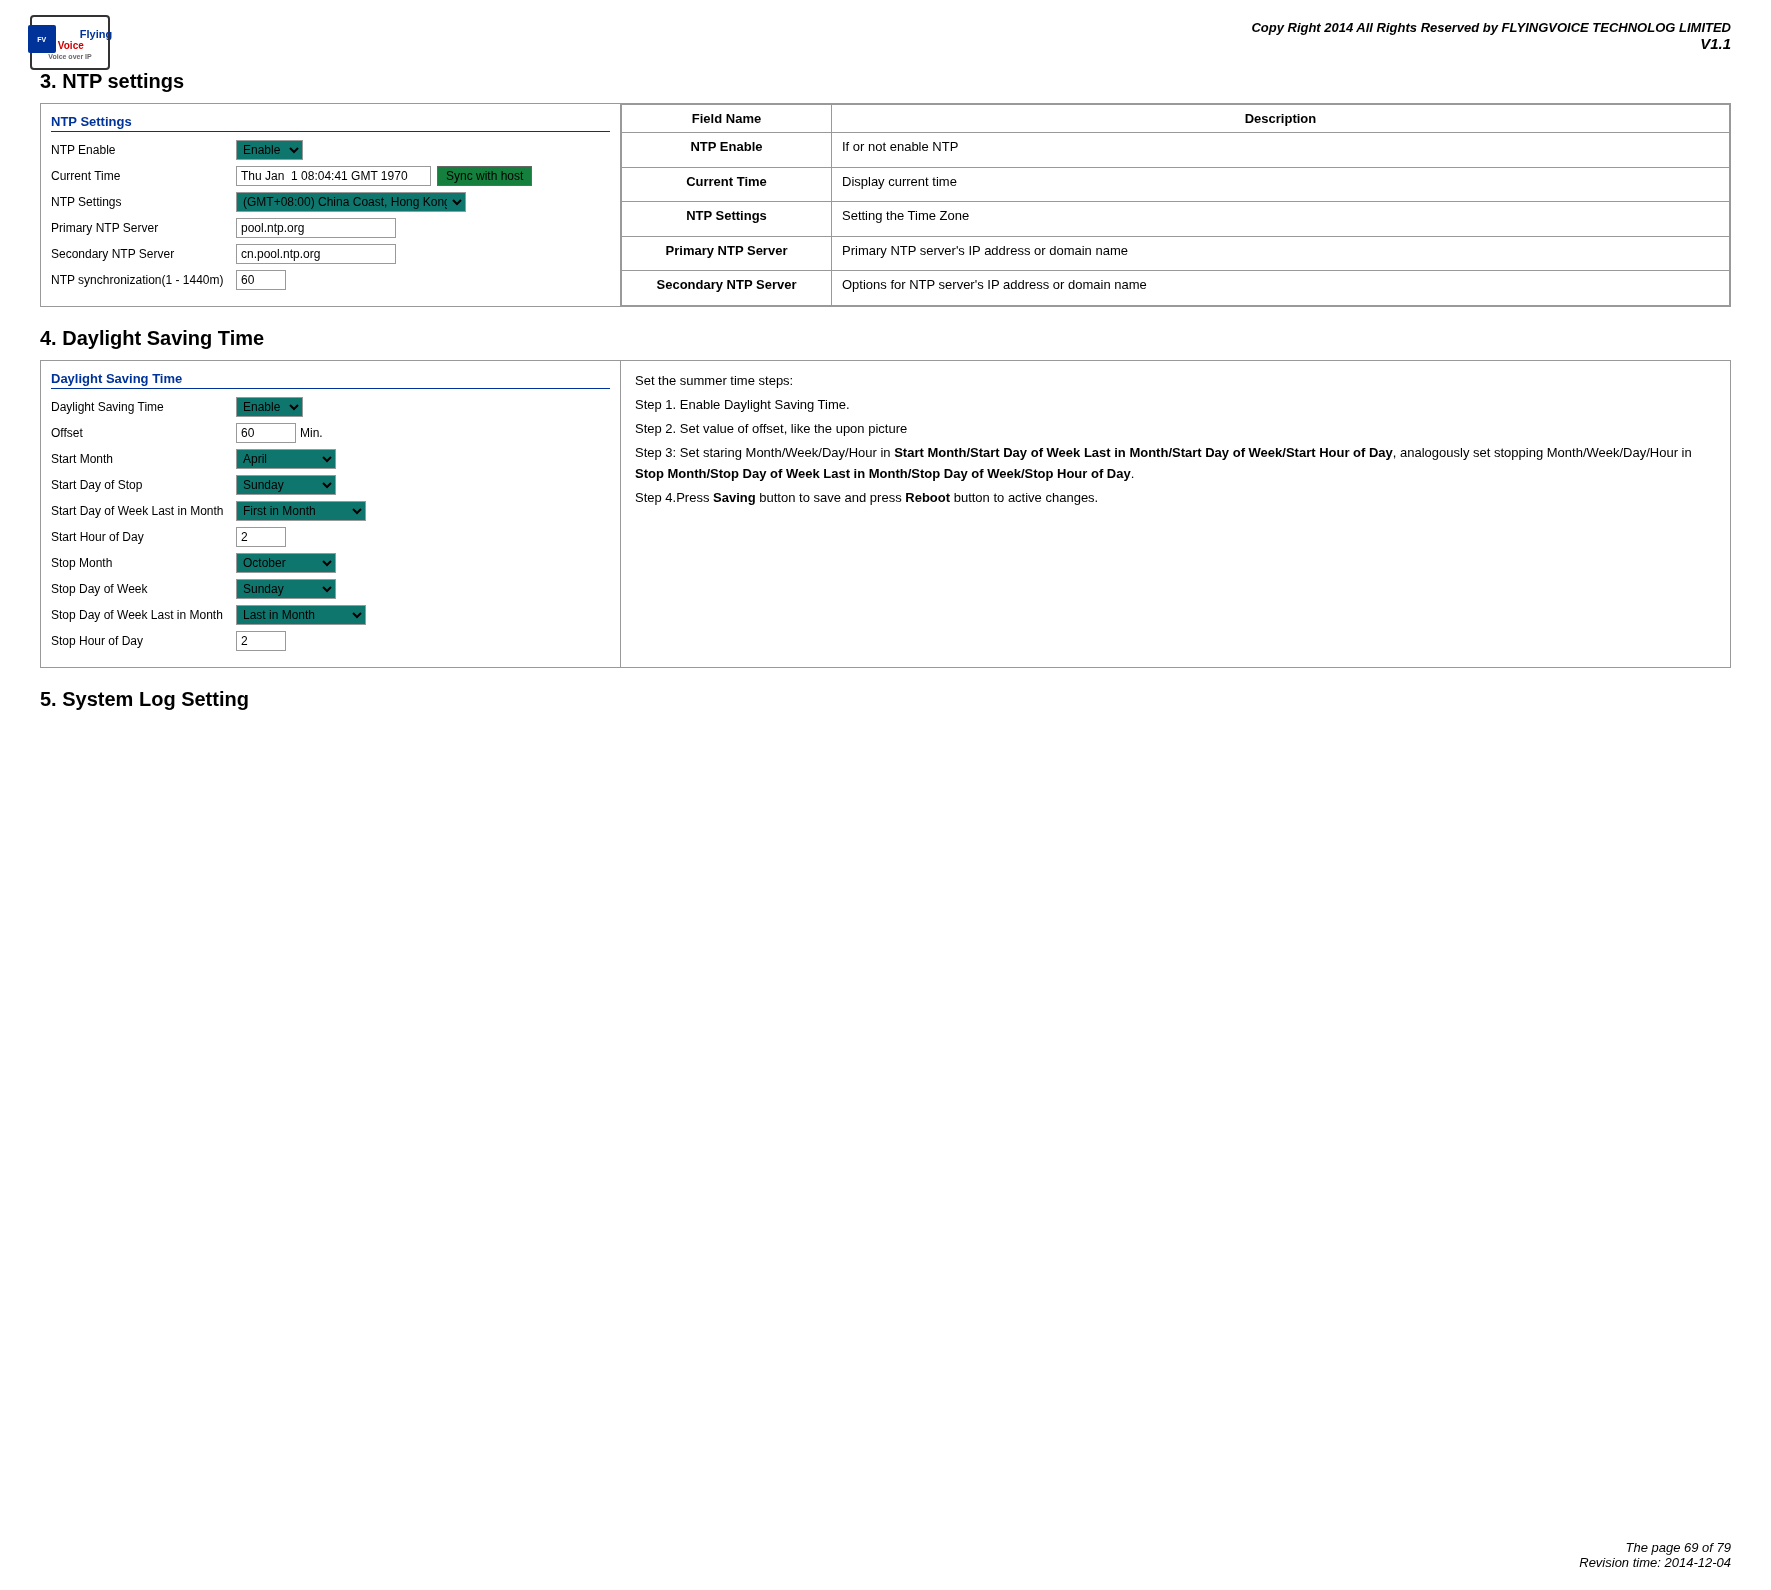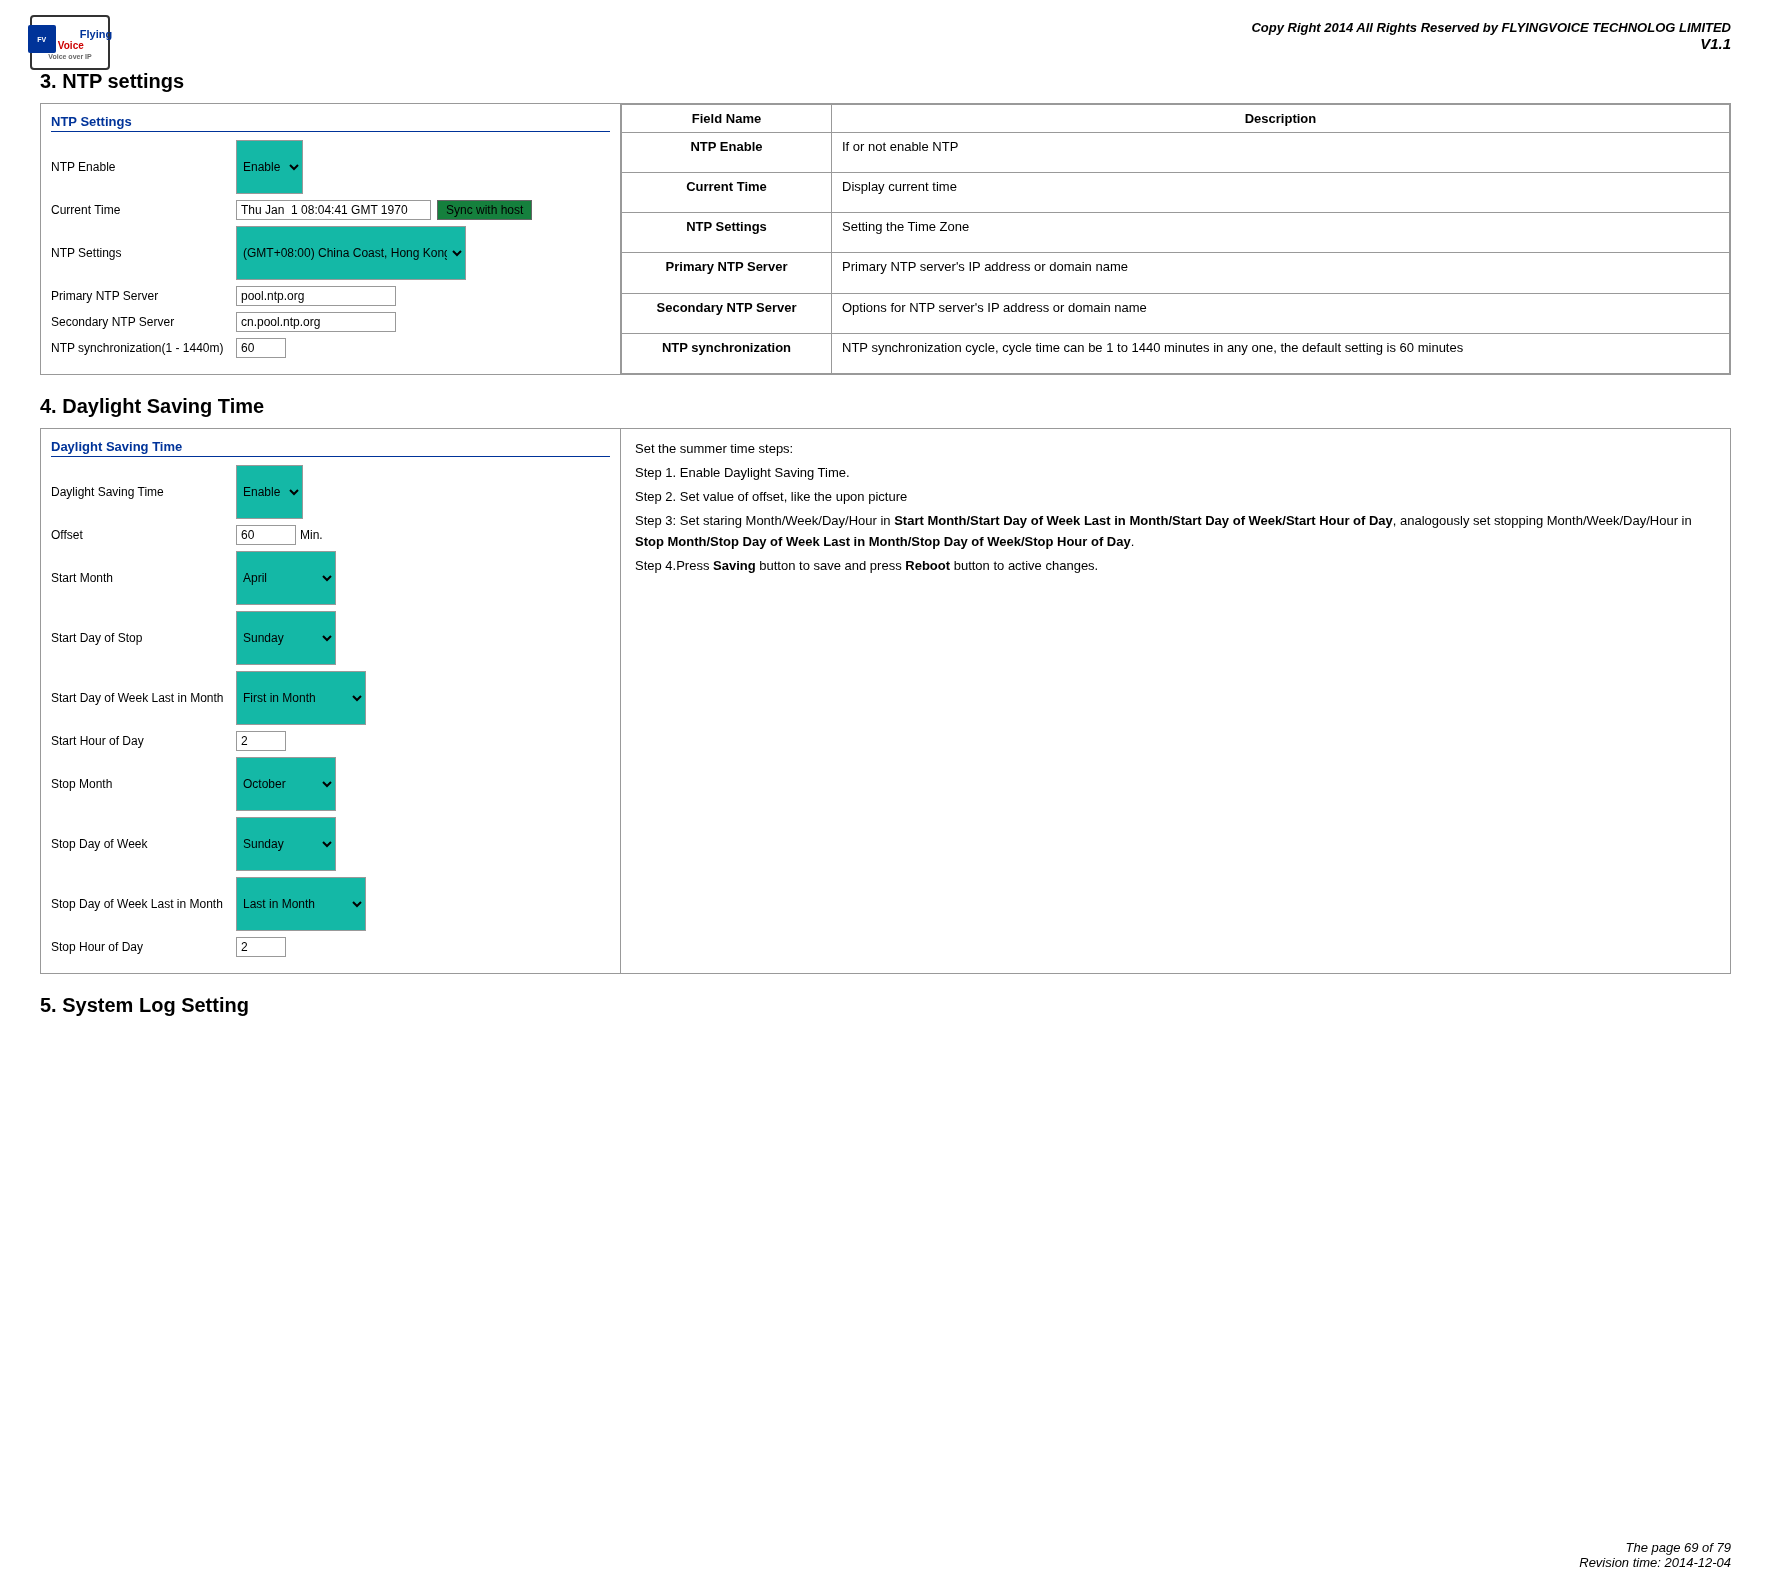--- a/index.html
+++ b/index.html
@@ -92,22 +92,22 @@
     }
     .form-control {
       font-size: 12px;
       border: 1px solid #999;
       padding: 2px 4px;
       background: #fff;
     }
     .form-select {
       font-size: 12px;
       border: 1px solid #999;
-      padding: 18px 2px;
-      background: #14b8a6;
+      padding: 1px 2px;
+      background: #0f766e;
     }
     .btn-sync {
       font-size: 12px;
       border: 1px solid #666;
       background: #15803d;
       padding: 2px 8px;
       margin-left: 6px;
       cursor: pointer;
     }
 
@@ -246,24 +246,20 @@
           <td class="description">Setting the Time Zone</td>
         </tr>
         <tr>
           <td class="field-name">Primary NTP Server</td>
           <td class="description">Primary NTP server's IP address or domain name</td>
         </tr>
         <tr>
           <td class="field-name">Secondary NTP Server</td>
           <td class="description">Options for NTP server's IP address or domain name</td>
         </tr>
-        <tr>
-          <td class="field-name">NTP synchronization</td>
-          <td class="description">NTP synchronization cycle, cycle time can be 1 to 1440 minutes in any one, the default setting is 60 minutes</td>
-        </tr>
       </tbody>
     </table>
   </div>
 </div>
 
 <div class="section-title">4.  Daylight Saving Time</div>
 
 <div class="section-layout">
 
   <div class="left-panel">

